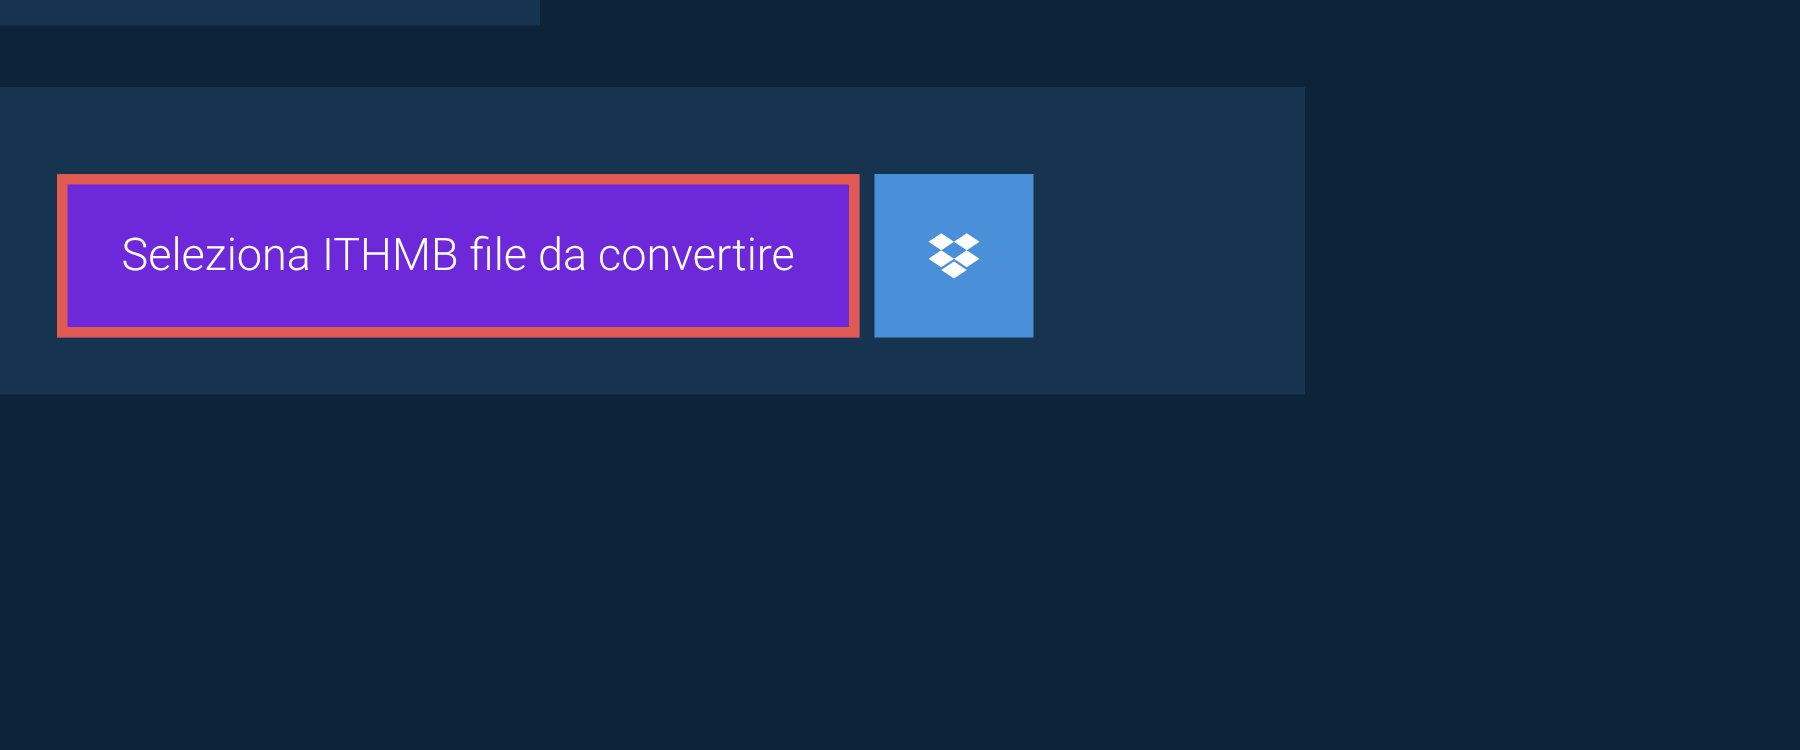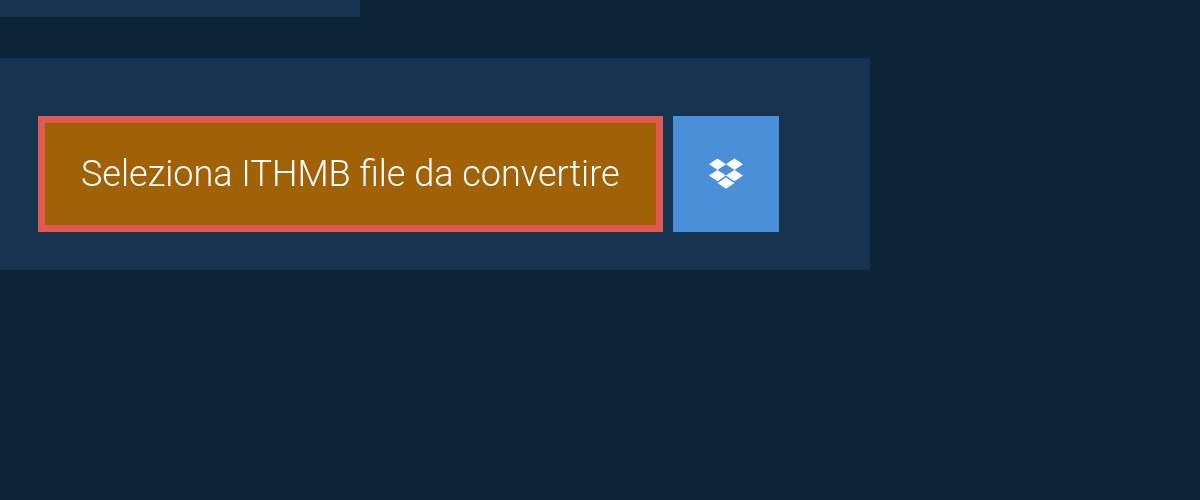--- a/index.html
+++ b/index.html
@@ -37,24 +37,24 @@
     .spacer {
       height: 30px;
     }
     .button-row {
       display: flex;
       gap: 10px;
       padding: 0 38px;
       margin-top: 28px;
     }
     .select-button {
-      background: #a16207;
+      background: #6d28d9;
       border: 7px solid #e05a52;
       color: #ffffff;
-      font-size: 36px;
+      font-size: 30px;
       font-weight: 300;
       padding: 30px 36px;
       cursor: pointer;
       display: flex;
       align-items: center;
       justify-content: flex-end;
       text-align: center;
     }
     .dropbox-button {
       background: #4a90d9;

